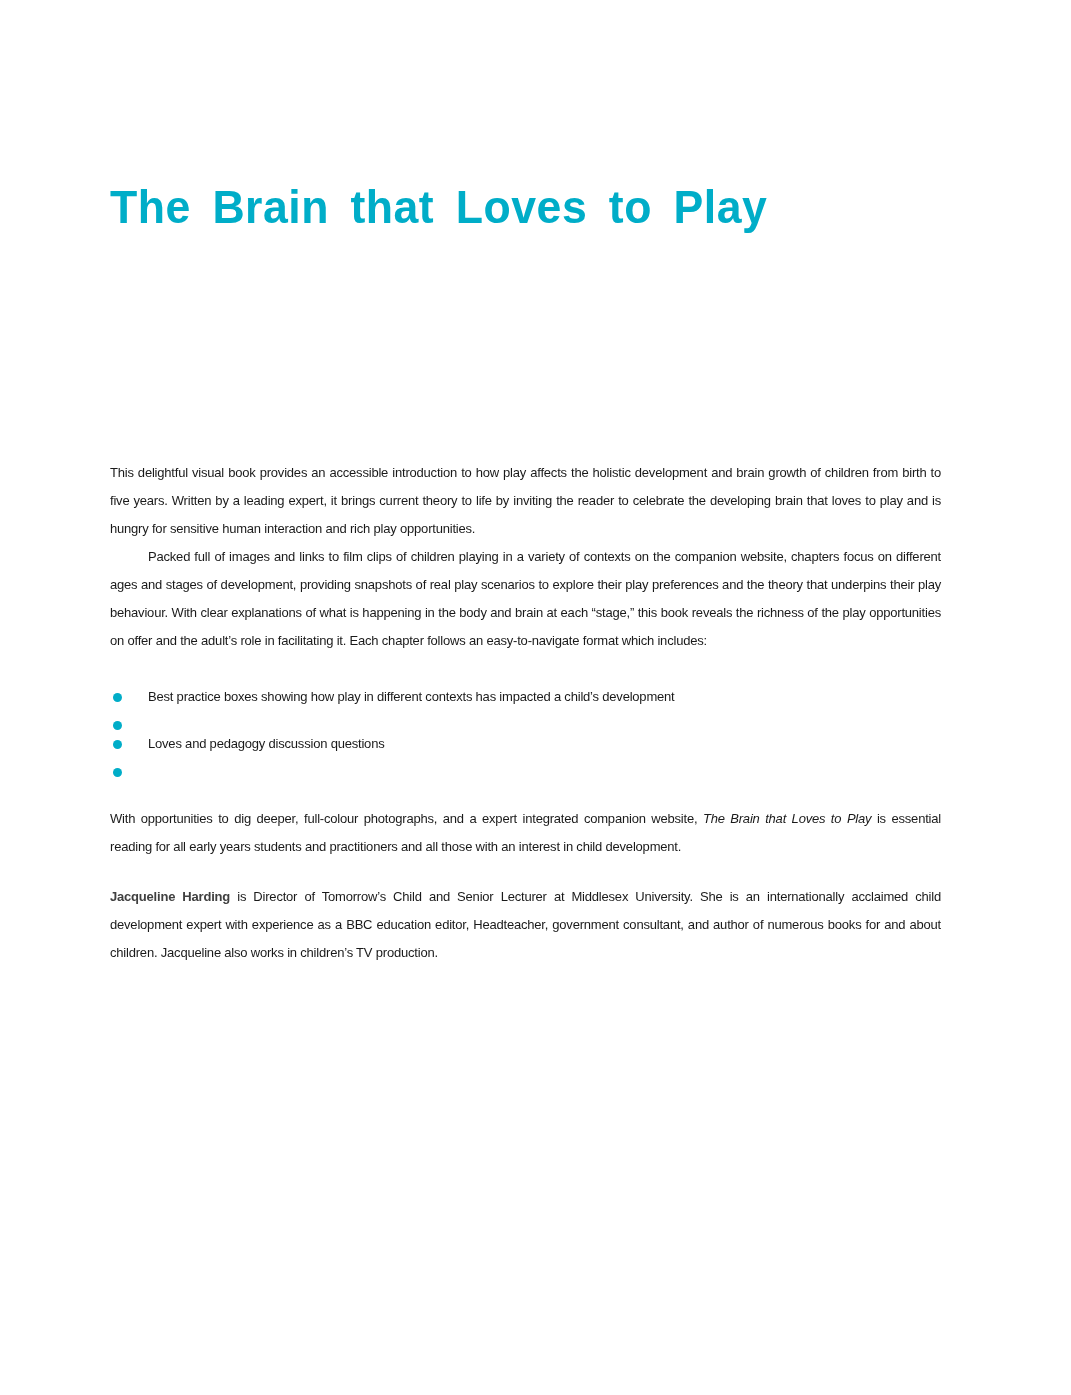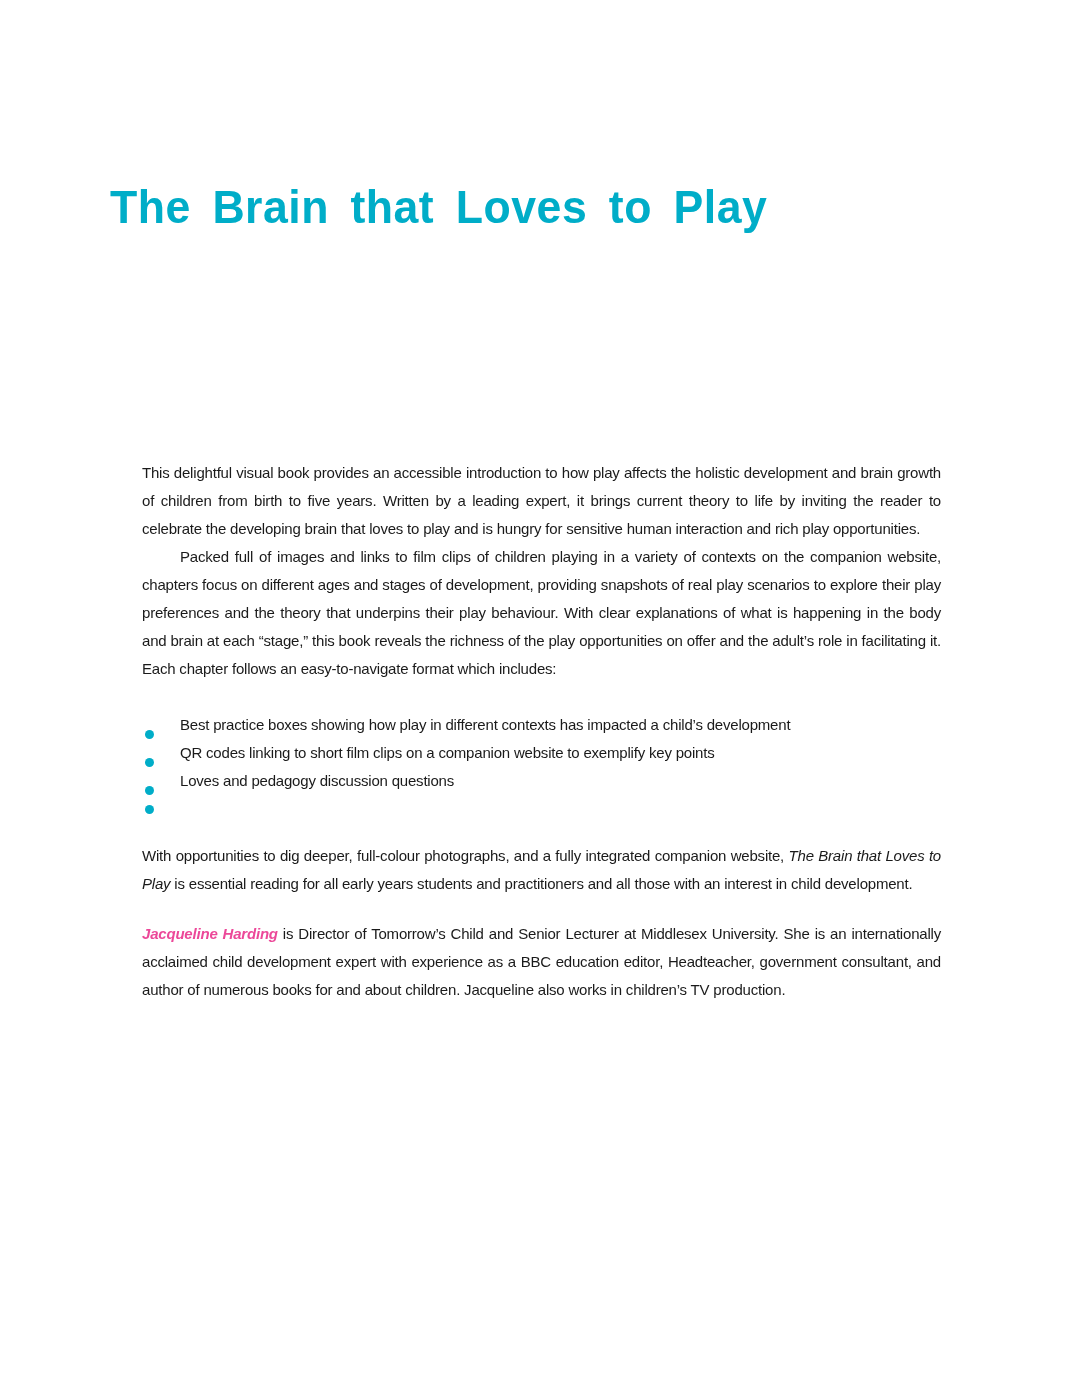--- a/index.html
+++ b/index.html
@@ -25,54 +25,52 @@
     font-weight: bold;
     line-height: 1.05;
     letter-spacing: 0.5px;
     word-spacing: 9px;
     color: #00ADC8;
     transform: scaleX(0.97);
     transform-origin: 0 50%;
     white-space: nowrap;
   }
   .body-text {
-    font-size: 15px;
+    font-size: 13px;
     line-height: 28px;
     letter-spacing: -0.2px;
     color: #1a1a1a;
     text-align: justify;
-    margin-left: 32px;
   }
   p.indent { text-indent: 38px; }
   ul.bullet-list {
     list-style: none;
     margin-top: 28px;
   }
   ul.bullet-list li {
     display: flex;
-    align-items: flex-end;
+    align-items: flex-start;
     line-height: 28px;
     text-align: left;
   }
   .bullet {
     flex: 0 0 auto;
     width: 9px;
     height: 9px;
     border-radius: 50%;
     background: #00ADC8;
     margin: 10px 0 0 3px;
   }
   .bullet-text { padding-left: 26px; }
   .closing { margin-top: 28px; }
   .book-title-em { font-style: italic; }
   .bio { margin-top: 22px; }
   .author-name {
     font-weight: bold;
-    color: #ec4899;
-    font-style: italic;
+    color: #404040;
   }
 </style>
 </head>
 <body>
 
 <div class="page">
   <div class="content">
 
     <h1 class="page-title">The Brain that Loves to Play</h1>
 
@@ -82,33 +80,32 @@
 
       <p class="indent">Packed full of images and links to film clips of children playing in a variety of contexts on the companion website, chapters focus on different ages and stages of development, providing snapshots of real play scenarios to explore their play preferences and the theory that underpins their play behaviour. With clear explanations of what is happening in the body and brain at each “stage,” this book reveals the richness of the play opportunities on offer and the adult’s role in facilitating it. Each chapter follows an easy-to-navigate format which includes:</p>
 
       <ul class="bullet-list">
         <li>
           <span class="bullet"></span>
           <span class="bullet-text">Best practice boxes showing how play in different contexts has impacted a child’s development</span>
         </li>
         <li>
           <span class="bullet"></span>
-          <span class="bullet-text">QR codes linking to short film clips on a companion website to exemplify key points</span>
         </li>
         <li>
           <span class="bullet"></span>
           <span class="bullet-text">Loves and pedagogy discussion questions</span>
         </li>
         <li>
           <span class="bullet"></span>
         </li>
       </ul>
 
       <p class="closing">
-        <span>With opportunities to dig deeper, full-colour photographs, and a fully integrated companion website, </span><span class="book-title-em">The Brain that Loves to Play</span><span> is essential reading for all early years students and practitioners and all those with an interest in child development.</span>
+        <span>With opportunities to dig deeper, full-colour photographs, and a expert integrated companion website, </span><span class="book-title-em">The Brain that Loves to Play</span><span> is essential reading for all early years students and practitioners and all those with an interest in child development.</span>
       </p>
 
       <p class="bio">
         <span class="author-name">Jacqueline Harding</span><span> is Director of Tomorrow’s Child and Senior Lecturer at Middlesex University. She is an internationally acclaimed child development expert with experience as a BBC education editor, Headteacher, government consultant, and author of numerous books for and about children. Jacqueline also works in children’s TV production.</span>
       </p>
 
     </div>
   </div>
 </div>
 

